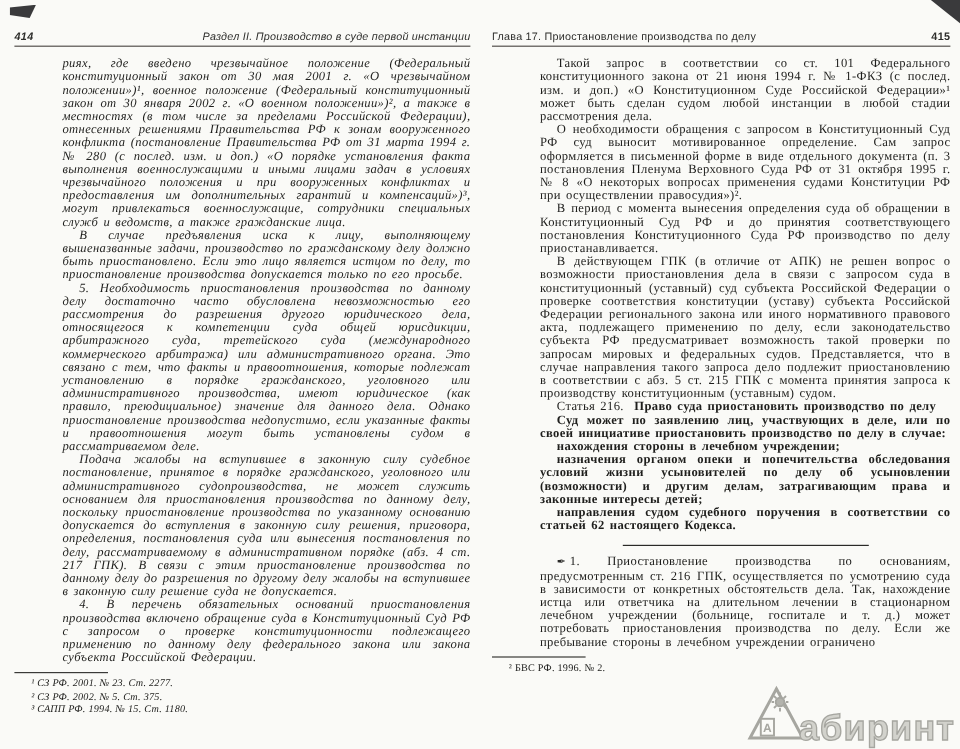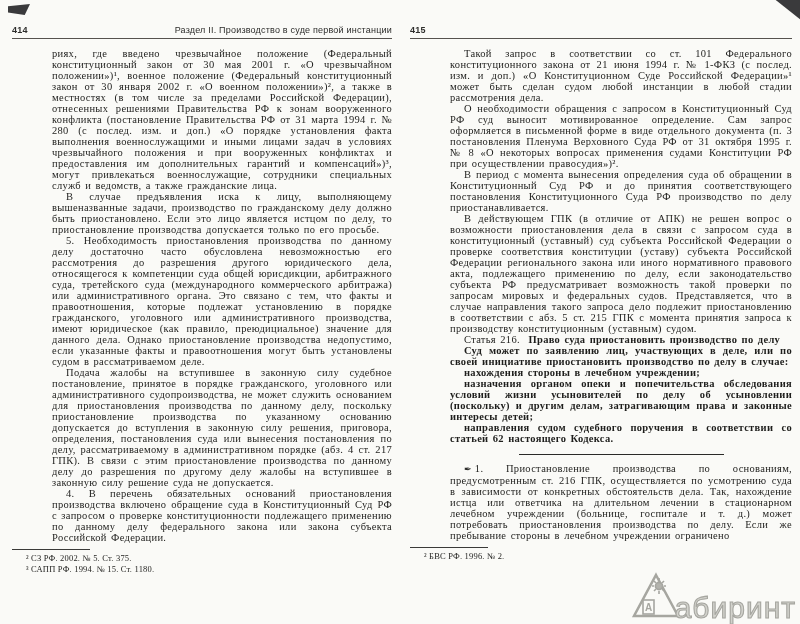--- a/index.html
+++ b/index.html
@@ -11,21 +11,21 @@
   .spread { position:absolute; inset:0; }
 
   
   .corner { position:absolute; background:#3a3a3c; }
   .corner.tl { left:8px; top:4px; width:22px; height:11px;
     clip-path:polygon(0 20%, 100% 0, 76% 100%, 0 78%); }
   .corner.tr { right:0; top:0; width:27px; height:22px;
     clip-path:polygon(10% 0, 100% 0, 100% 88%); }
 
   .page { position:absolute; top:0; color:#1e1e1c; }
-  .page.left  { left:12px;  width:380px; }
+  .page.left  { left:12px;  width:380px;font-style:italic; }
   .page.right { left:410px; width:382px; }
 
   .phead {
     display:flex; justify-content:space-between; align-items:baseline;
     font-family:"Liberation Sans", sans-serif;
     font-size:9px; color:#2d2d2b; margin-top:25px;
   }
   .pnum { font-weight:bold; letter-spacing:0.3px; }
   .ptitle { font-weight:normal; letter-spacing:0.2px; }
   .rule { height:1px; background:#55524e; margin-top:3px; }
@@ -54,21 +54,21 @@
 
   
   .watermark {
     position:absolute; right:4px; bottom:2px;
     display:flex; align-items:flex-end;
     pointer-events:none;
   }
   .wm-logo { flex:0 0 auto; margin-right:-6px; }
   .wm-text {
     font-family:"Liberation Sans", sans-serif;
-    font-weight:normal; font-size:30px; line-height:0.95;
+    font-weight:bold; font-size:30px; line-height:0.95;
     color:#d2d2cc; -webkit-text-stroke:1.1px #a6a6a0;
     letter-spacing:1px;
   }
 </style>
 </head>
 <body>
 
 <div class="spread">
 
   <div class="corner tl"></div>
@@ -82,43 +82,45 @@
     <div class="rule"></div>
     <div class="body">
       <p class="noindent">риях, где введено чрезвычайное положение (Федеральный конституционный закон от 30 мая 2001 г. «О чрезвычайном положении»)¹, военное положение (Федеральный конституционный закон от 30 января 2002 г. «О военном положении»)², а также в местностях (в том числе за пределами Российской Федерации), отнесенных решениями Правительства РФ к зонам вооруженного конфликта (постановление Правительства РФ от 31 марта 1994 г. № 280 (с послед. изм. и доп.) «О порядке установления факта выполнения военнослужащими и иными лицами задач в условиях чрезвычайного положения и при вооруженных конфликтах и предоставления им дополнительных гарантий и компенсаций»)³, могут привлекаться военнослужащие, сотрудники специальных служб и ведомств, а также гражданские лица.</p>
       <p>В случае предъявления иска к лицу, выполняющему вышеназванные задачи, производство по гражданскому делу должно быть приостановлено. Если это лицо является истцом по делу, то приостановление производства допускается только по его просьбе.</p>
       <p>5. Необходимость приостановления производства по данному делу достаточно часто обусловлена невозможностью его рассмотрения до разрешения другого юридического дела, относящегося к компетенции суда общей юрисдикции, арбитражного суда, третейского суда (международного коммерческого арбитража) или административного органа. Это связано с тем, что факты и правоотношения, которые подлежат установлению в порядке гражданского, уголовного или административного производства, имеют юридическое (как правило, преюдициальное) значение для данного дела. Однако приостановление производства недопустимо, если указанные факты и правоотношения могут быть установлены судом в рассматриваемом деле.</p>
       <p>Подача жалобы на вступившее в законную силу судебное постановление, принятое в порядке гражданского, уголовного или административного судопроизводства, не может служить основанием для приостановления производства по данному делу, поскольку приостановление производства по указанному основанию допускается до вступления в законную силу решения, приговора, определения, постановления суда или вынесения постановления по делу, рассматриваемому в административном порядке (абз. 4 ст. 217 ГПК). В связи с этим приостановление производства по данному делу до разрешения по другому делу жалобы на вступившее в законную силу решение суда не допускается.</p>
       <p>4. В перечень обязательных оснований приостановления производства включено обращение суда в Конституционный Суд РФ с запросом о проверке конституционности подлежащего применению по данному делу федерального закона или закона субъекта Российской Федерации.</p>
     </div>
     <div class="fnrule"></div>
     <div class="footnotes">
+      <p>¹ СЗ РФ. 2001. № 23. Ст. 2277.</p>
       <p>² СЗ РФ. 2002. № 5. Ст. 375.</p>
       <p>³ САПП РФ. 1994. № 15. Ст. 1180.</p>
     </div>
   </div>
 
   <div class="page right">
     <div class="phead">
+      <span class="ptitle">Глава 17. Приостановление производства по делу</span>
       <span class="pnum">415</span>
     </div>
     <div class="rule"></div>
     <div class="body">
       <p>Такой запрос в соответствии со ст. 101 Федерального конституционного закона от 21 июня 1994 г. № 1-ФКЗ (с послед. изм. и доп.) «О Конституционном Суде Российской Федерации»¹ может быть сделан судом любой инстанции в любой стадии рассмотрения дела.</p>
       <p>О необходимости обращения с запросом в Конституционный Суд РФ суд выносит мотивированное определение. Сам запрос оформляется в письменной форме в виде отдельного документа (п. 3 постановления Пленума Верховного Суда РФ от 31 октября 1995 г. № 8 «О некоторых вопросах применения судами Конституции РФ при осуществлении правосудия»)².</p>
       <p>В период с момента вынесения определения суда об обращении в Конституционный Суд РФ и до принятия соответствующего постановления Конституционного Суда РФ производство по делу приостанавливается.</p>
       <p>В действующем ГПК (в отличие от АПК) не решен вопрос о возможности приостановления дела в связи с запросом суда в конституционный (уставный) суд субъекта Российской Федерации о проверке соответствия конституции (уставу) субъекта Российской Федерации регионального закона или иного нормативного правового акта, подлежащего применению по делу, если законодательство субъекта РФ предусматривает возможность такой проверки по запросам мировых и федеральных судов. Представляется, что в случае направления такого запроса дело подлежит приостановлению в соответствии с абз. 5 ст. 215 ГПК с момента принятия запроса к производству конституционным (уставным) судом.</p>
 
       <p class="art-head"><span>Статья 216.</span>&nbsp;
          <span class="art-title">Право суда приостановить производство по делу</span></p>
 
       <div class="art-body">
         <p>Суд может по заявлению лиц, участвующих в деле, или по своей инициативе приостановить производство по делу в случае:</p>
         <p>нахождения стороны в лечебном учреждении;</p>
-        <p>назначения органом опеки и попечительства обследования условий жизни усыновителей по делу об усыновлении (поскольку) и другим делам, затрагивающим права и законные интересы детей;</p>
+        <p>назначения органом опеки и попечительства обследования условий жизни усыновителей по делу об усыновлении (возможности) и другим делам, затрагивающим права и законные интересы детей;</p>
         <p>направления судом судебного поручения в соответствии со статьей 62 настоящего Кодекса.</p>
       </div>
 
       <div class="divider"></div>
 
       <div class="commentary">
         <p><span class="marker">✒</span><span>1. Приостановление производства по основаниям, предусмотренным ст. 216 ГПК, осуществляется по усмотрению суда в зависимости от конкретных обстоятельств дела. Так, нахождение истца или ответчика на длительном лечении в стационарном лечебном учреждении (больнице, госпитале и т. д.) может потребовать приостановления производства по делу. Если же пребывание стороны в лечебном учреждении ограничено</span></p>
       </div>
     </div>
     <div class="fnrule"></div>

